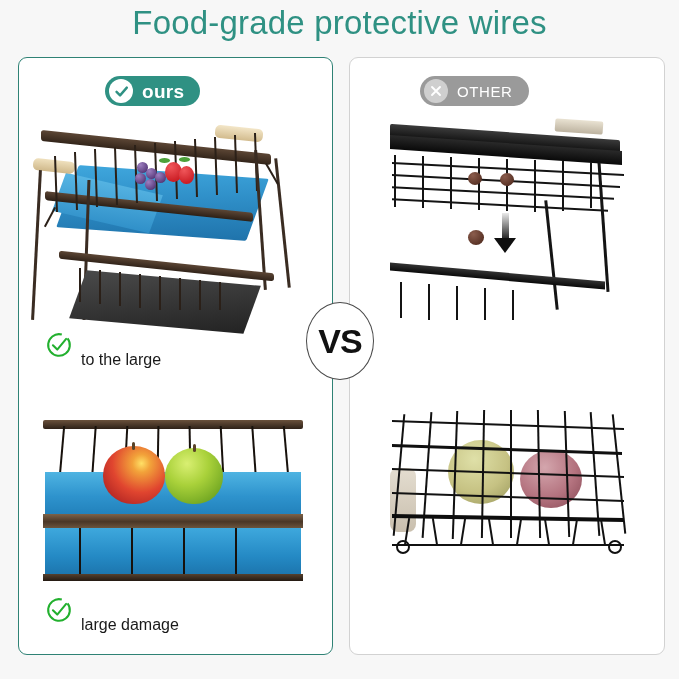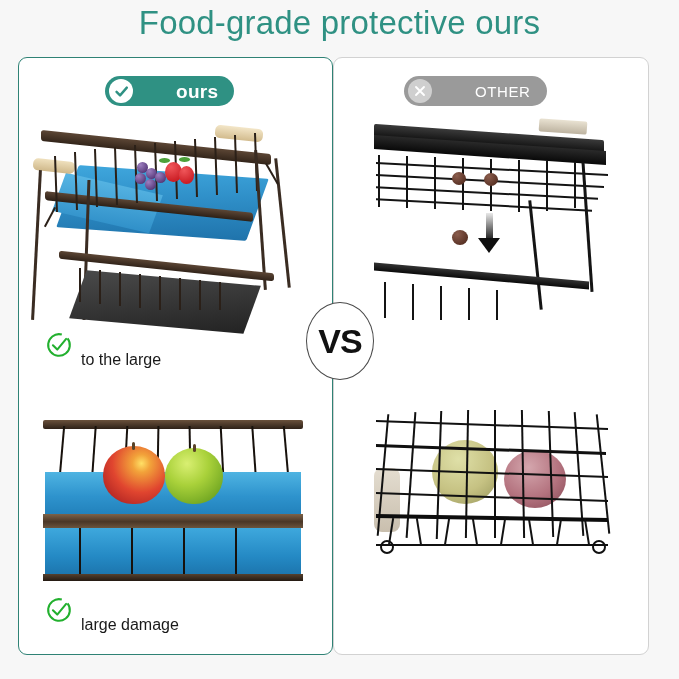--- a/index.html
+++ b/index.html
@@ -26,30 +26,29 @@
   
   .panel{
     position:absolute;
     top:57px;height:598px;
     background:#ffffff;
     border-radius:9px;
     box-sizing:border-box;
     overflow:hidden;
   }
   .panel-ours{left:18px;width:315px;border:1.4px solid #2f8275;}
-  .panel-other{left:333px;width:316px;border:1.4px solid #d2d2d2;}
+  .panel-other{left:349px;width:316px;border:1.4px solid #d2d2d2;}
 
   
   .badge{
     position:absolute;top:18px;
     height:30px;border-radius:15px;
     display:flex;align-items:center;
     padding:0 16px 0 4px;
     box-sizing:border-box;
-    gap:34px;
   }
   .badge-ours{left:86px;background:#2f9183;}
   .badge-other{left:70px;background:#9a9a9a;}
   .badge-icon{
     width:24px;height:24px;border-radius:50%;
     background:#ffffff;flex:0 0 auto;
     display:flex;align-items:center;justify-content:center;
     margin-right:9px;
   }
   .badge-other .badge-icon{background:#cfcfcf;}
@@ -241,21 +240,21 @@
     position:absolute;left:42px;top:118px;width:232px;height:4px;background:#0d0d0d;
     transform:skewY(1deg);
   }
   .br-foot{position:absolute;width:10px;height:10px;border-radius:50%;border:2px solid #111;}
 </style>
 </head>
 <body>
 
 <div class="page">
 
-  <div class="title">Food-grade protective ours</div>
+  <div class="title">Food-grade protective wires</div>
 
   <div class="panel panel-ours">
 
     <div class="badge badge-ours">
       <span class="badge-icon">
         <svg width="17" height="17" viewBox="0 0 24 24" aria-hidden="true">
           <path d="M5 12.5 L10 17.5 L19.5 6.5" fill="none" stroke="#2f9183" stroke-width="3.4" stroke-linecap="round" stroke-linejoin="round"></path>
         </svg>
       </span>
       <span class="badge-text">ours</span>

